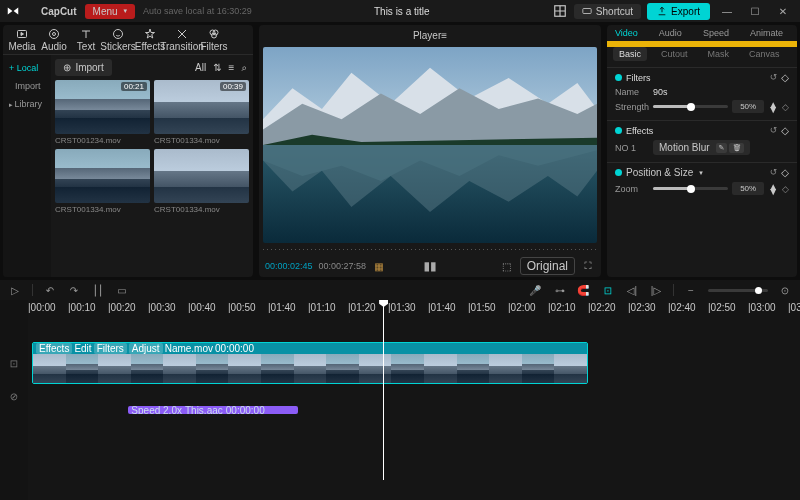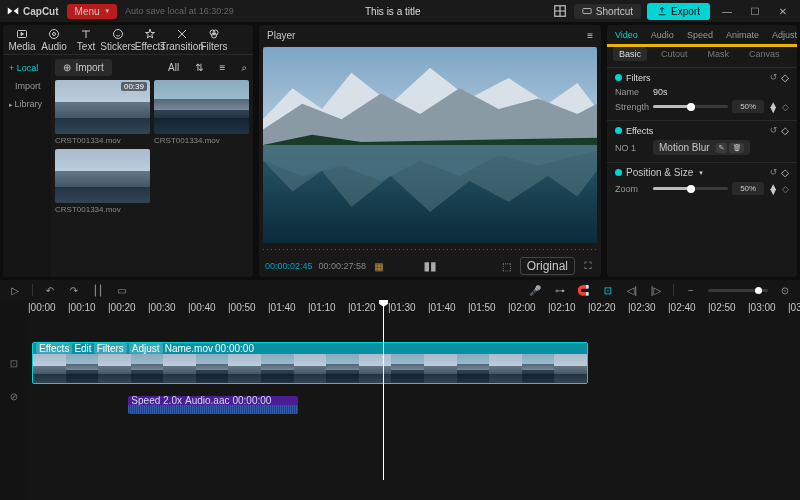--- a/index.html
+++ b/index.html
@@ -1,18 +1,18 @@
 <!DOCTYPE html>
 <html><head>
 <meta charset="utf-8">
 <style>
 *{box-sizing:border-box;margin:0;padding:0;font-family:-apple-system,Segoe UI,sans-serif;font-size:10px;color:#c8c8c8;user-select:none}
 body{background:#0d0d0d;width:800px;height:500px;overflow:hidden;display:flex;flex-direction:column}
 .titlebar{height:22px;background:#1a1a1a;display:flex;align-items:center;padding:0 6px;gap:8px}
-.logo{display:flex;align-items:center;gap:3px;font-weight:600;font-size:11px;color:#fff}
+.logo{display:flex;align-items:center;gap:21px;font-weight:600;font-size:11px;color:#fff}
 .logo svg{width:14px;height:14px}
 .menu-btn{background:#b91c1c;padding:2px 8px;border-radius:3px;display:flex;align-items:center;gap:4px;font-size:9px}
 .autosave{color:#666;font-size:9px}
 .title-center{flex:1;text-align:center;font-size:10px;color:#ddd}
 .titlebar-right{display:flex;align-items:center;gap:6px}
 .tb-icon{width:16px;height:16px;display:flex;align-items:center;justify-content:center;color:#888}
 .shortcut-btn{background:#2a2a2a;padding:2px 8px;border-radius:3px;display:flex;align-items:center;gap:4px;font-size:9px}
 .export-btn{background:#00d4d4;color:#000;padding:3px 10px;border-radius:3px;display:flex;align-items:center;gap:4px;font-size:9px;font-weight:400}
 .export-btn span{color:#000}
 .win-ctrl{width:22px;text-align:center;color:#aaa;font-size:10px}
@@ -25,41 +25,41 @@
 .media-tab svg{width:12px;height:12px}
 .media-body{flex:1;display:flex}
 .media-side{width:48px;background:#141414;display:flex;flex-direction:column;padding-top:4px}
 .side-item{padding:4px 6px;font-size:9px;color:#999}
 .side-item.active{color:#00d4d4}
 .side-item.plus::before{content:"+ ";color:#00d4d4}
 .side-item.tri::before{content:"▸ ";font-size:7px}
 .media-grid{flex:1;padding:4px;overflow:hidden}
 .import-row{display:flex;align-items:center;justify-content:space-between;margin-bottom:4px}
 .import-btn{background:#2a2a2a;padding:3px 8px;border-radius:3px;display:flex;align-items:center;gap:4px;font-size:9px}
-.view-ctrls{display:flex;gap:12px;align-items:center;font-size:8px;color:#888}
+.view-ctrls{display:flex;gap:3px;align-items:center;font-size:8px;color:#888}
 .view-ctrls span{padding:0 2px}
 .thumbs{display:grid;grid-template-columns:1fr 1fr;gap:4px}
 .thumb{display:flex;flex-direction:column}
 .thumb-img{height:54px;border-radius:2px;position:relative;overflow:hidden}
 .thumb-dur{position:absolute;top:2px;right:3px;font-size:8px;color:#fff;background:rgba(0,0,0,.5);padding:0 3px;border-radius:2px}
 .thumb-name{font-size:8px;color:#888;margin-top:2px;white-space:nowrap;overflow:hidden}
 .preview-panel{flex:1}
-.preview-hdr{height:20px;display:flex;align-items:center;padding:0 8px;font-size:9px;color:#aaa;justify-content:space-between}
+.preview-hdr{height:20px;display:flex;align-items:center;padding:0 8px;font-size:9px;color:#aaa;justify-content:center}
 .preview-img{flex:1;margin:2px 4px;border-radius:2px;position:relative;overflow:hidden}
 .preview-ruler{height:10px;margin:0 4px;position:relative}
 .preview-ruler::before{content:"";position:absolute;left:0;right:0;top:4px;height:1px;background:repeating-linear-gradient(90deg,#555 0,#555 1px,transparent 1px,transparent 4px)}
 .preview-ctrls{height:22px;display:flex;align-items:center;padding:0 6px;gap:6px}
 .time-cur{color:#00a0c0;font-size:9px}
 .time-dur{color:#888;font-size:9px}
 .pc-spacer{flex:1}
 .pc-center{position:absolute;left:50%;transform:translateX(-50%);display:flex;gap:8px;align-items:center}
 .pc-icon{color:#aaa;width:14px;height:14px;display:flex;align-items:center;justify-content:center}
 .orig-btn{border:1px solid #444;padding:1px 6px;border-radius:3px;font-size:12px}
 .props-panel{width:190px}
-.props-tabs{height:22px;display:flex;align-items:center;padding:0 2px;border-bottom:3px solid #eab308;gap:1px}
+.props-tabs{height:22px;display:flex;align-items:center;padding:0 2px;border-bottom:6px solid #eab308;gap:9px}
 .props-tab{padding:3px 6px;font-size:9px;color:#999}
 .props-tab.active{color:#00d4d4}
 .props-body{flex:1;overflow:hidden;padding:0}
 .subtabs{height:20px;display:flex;align-items:flex-start;padding:0 6px;gap:8px}
 .subtab{font-size:9px;color:#777;padding:2px 6px}
 .subtab.active{background:#2a2a2a;border-radius:3px;color:#ddd}
 .section{border-top:1px solid #2a2a2a;padding:4px 8px}
 .sec-hdr{display:flex;align-items:center;justify-content:space-between;margin-bottom:4px}
 .sec-title{font-size:9px;color:#ddd;display:flex;align-items:center;gap:4px}
 .sec-title.tog::before{content:"";width:7px;height:7px;border-radius:50%;background:#00d4d4;display:inline-block}
@@ -95,21 +95,21 @@
 .playhead{position:absolute;top:0;bottom:0;width:1px;background:#fff;z-index:5}
 .playhead::before{content:"";position:absolute;top:-1px;left:-4px;width:9px;height:8px;background:#fff;clip-path:polygon(0 0,100% 0,100% 60%,50% 100%,0 60%)}
 .track{height:42px;position:relative;margin-bottom:6px}
 .clip{position:absolute;top:0;bottom:0;border:1px solid #00d4d4;border-radius:2px;overflow:hidden;background:#1a3a3a}
 .clip-hdr{height:11px;background:#0891a5;display:flex;align-items:center;gap:2px;padding:0 3px;font-size:7px;color:#fff}
 .clip-hdr span{color:#fff}
 .clip-tag{background:rgba(255,255,255,.2);padding:0 3px;border-radius:2px}
 .clip-frames{position:absolute;top:11px;left:0;right:0;bottom:0;display:flex}
 .frame{flex:1;min-width:0}
 .track-audio{height:24px;position:relative}
-.clip-audio{position:absolute;top:6px;bottom:0;background:#4c1d95;border-radius:2px;overflow:hidden}
+.clip-audio{position:absolute;top:16px;bottom:0;background:#8b5cf6;border-radius:2px;overflow:hidden}
 .audio-hdr{height:9px;font-size:7px;color:#cde;padding:0 3px;display:flex;align-items:center;gap:3px}
 .audio-hdr span{color:#cde}
 .audio-wave{position:absolute;top:9px;left:0;right:0;bottom:0;background:repeating-linear-gradient(90deg,#2a6aaa 0,#2a6aaa 1px,#1a4a7a 1px,#1a4a7a 2px);opacity:.8}
 .mtn{background:linear-gradient(180deg,#8ab 0%,#9bc 35%,#567 35%,#789 55%,#345 55%,#234 70%,#123 70%,#234 100%)}
 .mtn2{background:linear-gradient(180deg,#abc 0%,#bcd 40%,#678 40%,#456 70%,#234 70%,#345 100%)}
 .chev-down{font-size:7px;margin-left:2px}
 svg{display:block}
 </style>
 </head>
 <body>
@@ -217,20 +217,26 @@
               <span>Import</span>
             </div>
           <div class="view-ctrls">
             <span>All</span>
             <span>⇅</span>
             <span>≡</span>
             <span>⌕</span>
           </div>
         </div>
         <div class="thumbs">
+          <div class="thumb">
+              <div class="thumb-img mtn">
+                <div class="thumb-dur">00:21</div>
+              </div>
+              <div class="thumb-name">CRST001234.mov</div>
+            </div>
           <div class="thumb">
               <div class="thumb-img mtn2">
                 <div class="thumb-dur">00:39</div>
               </div>
               <div class="thumb-name">CRST001334.mov</div>
             </div>
           <div class="thumb">
               <div class="thumb-img mtn"></div>
               <div class="thumb-name">CRST001334.mov</div>
             </div>
@@ -456,21 +462,21 @@
               <div class="frame mtn2"></div>
               <div class="frame mtn"></div>
               <div class="frame mtn2"></div>
             </div>
         </div>
       </div>
       <div class="track-audio">
         <div class="clip-audio" style="left:13%;width:22%">
           <div class="audio-hdr">
             <span>Speed 2.0x</span>
-            <span>Audio.aac</span>
+            <span>This.aac</span>
             <span>00:00:00</span>
           </div>
           <div class="audio-wave"></div>
         </div>
       </div>
     </div>
   </div>
 </div>
 
 </body></html>

